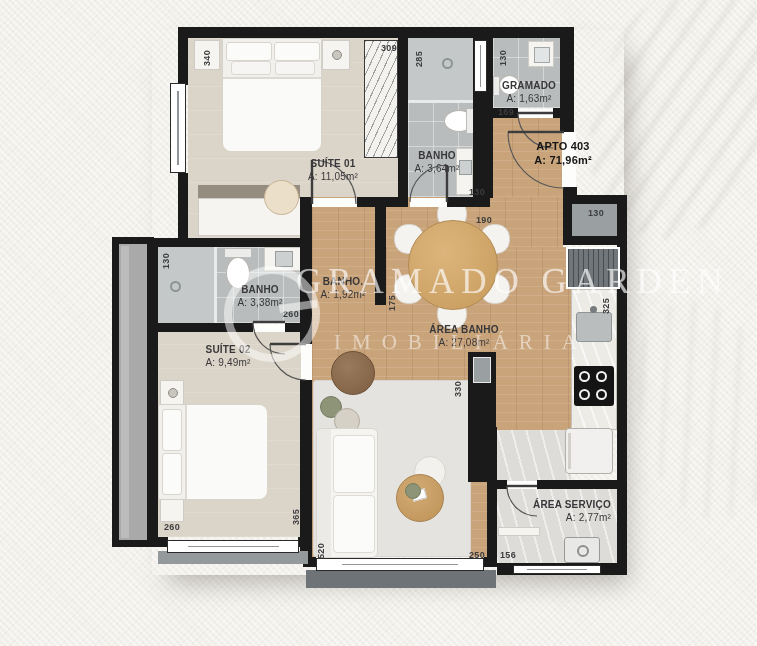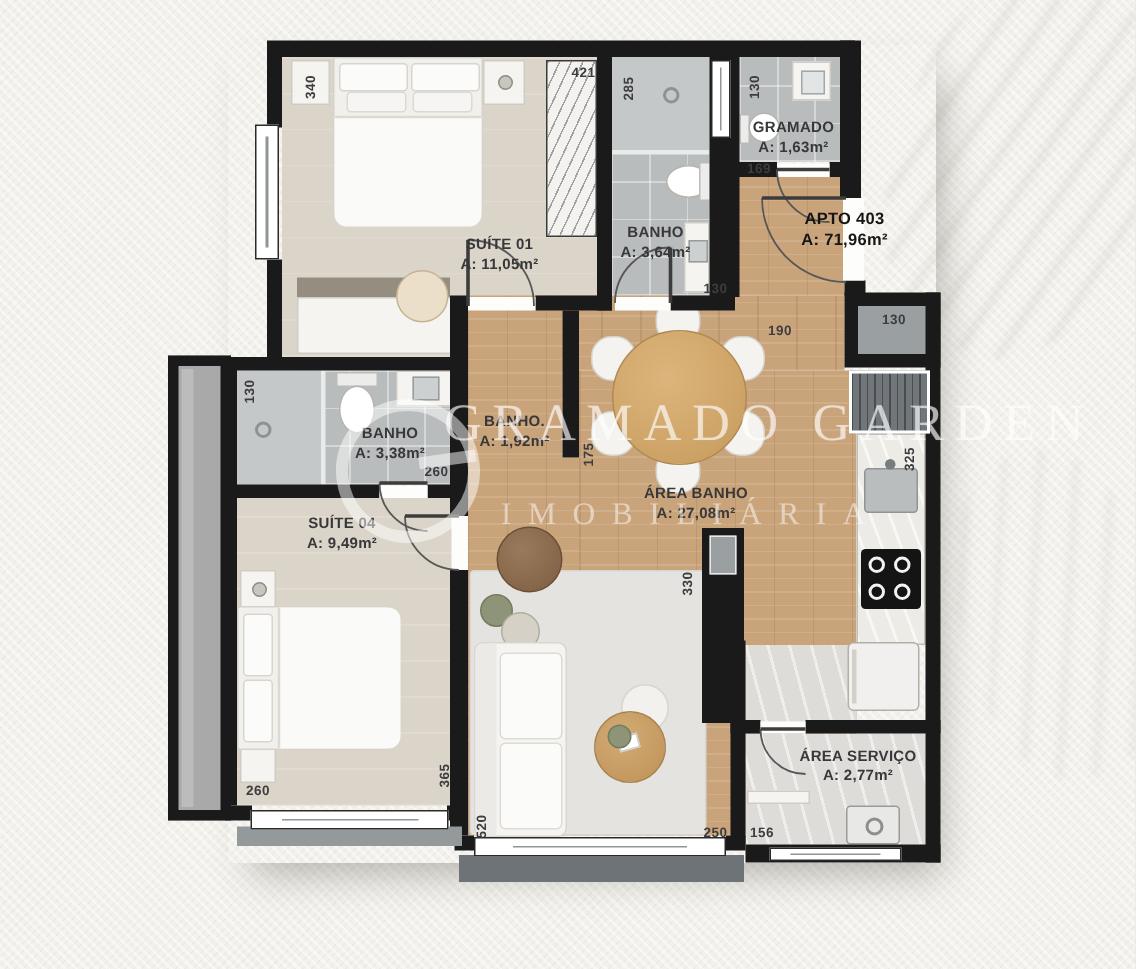--- a/index.html
+++ b/index.html
@@ -26,21 +26,21 @@
     background-image:repeating-linear-gradient(75deg, rgba(255,255,255,.5) 0 2px, rgba(0,0,0,0) 2px 14px);}
   .white-f{background:var(--furniture);border:1px solid #cfccc6;box-sizing:border-box;}
   .round{border-radius:50%;}
   .threshold{position:absolute;background:#fdfdfb;}
   .win{position:absolute;background:#fff;border:1px solid #2a2a2a;box-sizing:border-box;}
   .win::after{content:"";position:absolute;left:15%;top:45%;width:70%;height:10%;background:#8f9598;}
   .winv::after{left:45%;top:8%;width:12%;height:84%;}
   .sill{position:absolute;background:var(--sill);}
   .rlabel{position:absolute;transform:translate(-50%,-50%);text-align:center;white-space:nowrap;
     color:#38383a;font-size:10px;font-weight:700;letter-spacing:.2px;line-height:13px;z-index:40;}
-  .rlabel .ar{font-weight:700;}
+  .rlabel .ar{font-weight:400;}
   .apto{color:#151515;font-size:11px;font-weight:800;line-height:14px;}
   .dim{position:absolute;transform:translate(-50%,-50%);font-size:9px;font-weight:600;color:#3d3d3f;
     letter-spacing:.3px;z-index:40;white-space:nowrap;}
   .dim.v{writing-mode:vertical-rl;transform:translate(-50%,-50%) rotate(180deg);}
   .arcsvg{position:absolute;inset:0;z-index:35;pointer-events:none;}
   .wm{position:absolute;z-index:60;color:rgba(255,255,255,.58);pointer-events:none;}
   .wm1{font-family:"Liberation Serif", serif;font-size:35px;letter-spacing:7px;font-weight:400;
     text-shadow:0 0 1px rgba(255,255,255,.2);}
   .wm2{font-family:"Liberation Serif", serif;font-size:21px;letter-spacing:11px;color:rgba(255,255,255,.5);}
   .wmlogo{position:absolute;z-index:60;width:80px;height:80px;border:8px solid rgba(255,255,255,.5);
@@ -261,40 +261,40 @@
   </div>
   <div class="rlabel" style="left:260px;top:296px;">
     <div>BANHO</div>
     <div class="ar">A: 3,38m²</div>
   </div>
   <div class="rlabel" style="left:343px;top:288px;">
     <div>BANHO.</div>
     <div class="ar">A: 1,92m²</div>
   </div>
   <div class="rlabel" style="left:228px;top:356px;">
-    <div>SUÍTE 04</div>
+    <div>SUÍTE 02</div>
     <div class="ar">A: 9,49m²</div>
   </div>
   <div class="rlabel" style="left:464px;top:336px;">
     <div>ÁREA BANHO</div>
     <div class="ar">A: 27,08m²</div>
   </div>
-  <div class="rlabel" style="left:572px;top:511px;">
+  <div class="rlabel" style="left:572px;top:511px;text-align:right;">
     <div>ÁREA SERVIÇO</div>
     <div class="ar">A: 2,77m²</div>
   </div>
 
   <div id="dims">
       <span class="dim v" style="left: 207px; top: 58px;">340</span>
-      <span class="dim" style="left: 389px; top: 48px;">421</span>
+      <span class="dim" style="left: 389px; top: 48px;">309</span>
       <span class="dim v" style="left: 419px; top: 59px;">285</span>
       <span class="dim v" style="left: 503px; top: 58px;">130</span>
       <span class="dim" style="left: 506px; top: 112px;">169</span>
       <span class="dim" style="left: 477px; top: 192px;">130</span>
-      <span class="dim" style="left: 484px; top: 220px; margin-left: 36px;">190</span>
+      <span class="dim" style="left: 484px; top: 220px;">190</span>
       <span class="dim" style="left: 596px; top: 213px;">130</span>
       <span class="dim v" style="left: 606px; top: 306px;">325</span>
       <span class="dim v" style="left: 166px; top: 261px;">130</span>
       <span class="dim" style="left: 291px; top: 314px;">260</span>
       <span class="dim v" style="left: 392px; top: 303px;">175</span>
       <span class="dim v" style="left: 458px; top: 389px;">330</span>
       <span class="dim" style="left: 172px; top: 527px;">260</span>
       <span class="dim v" style="left: 296px; top: 517px;">365</span>
       <span class="dim v" style="left: 321px; top: 551px;">520</span>
       <span class="dim" style="left: 477px; top: 555px;">250</span>

